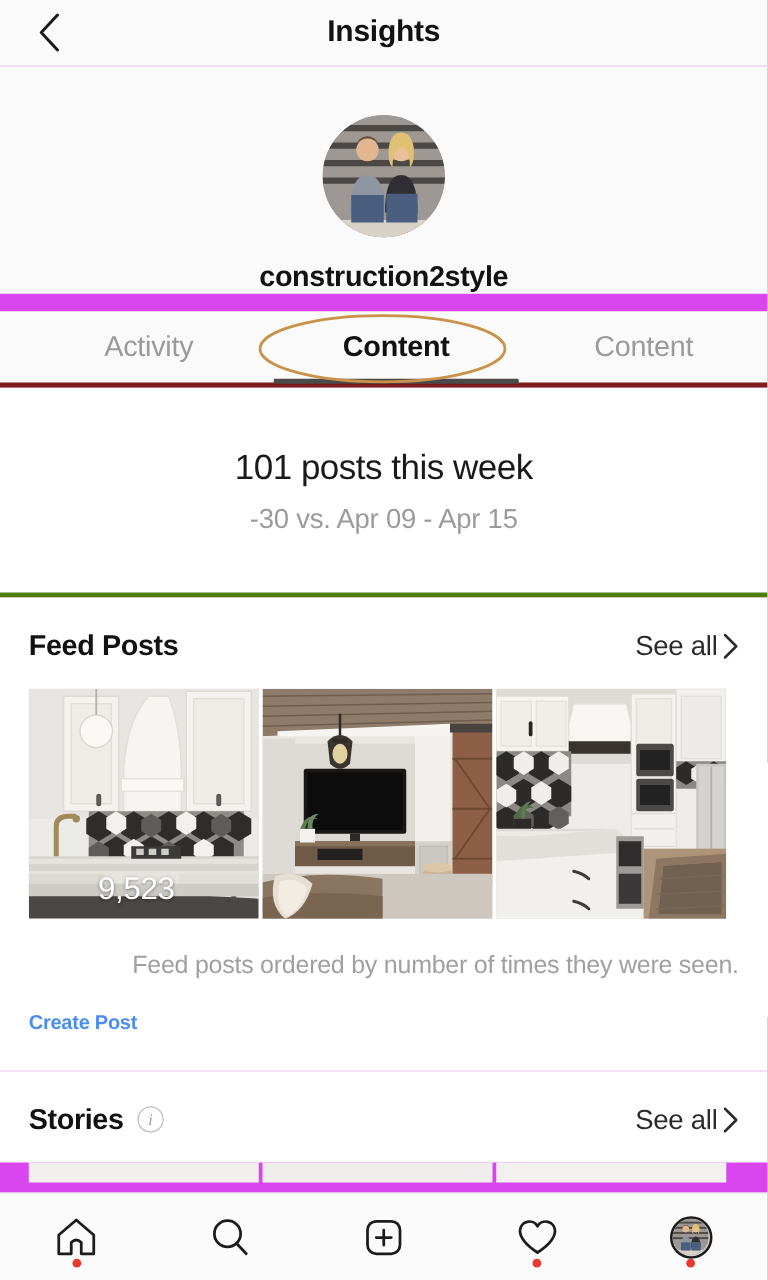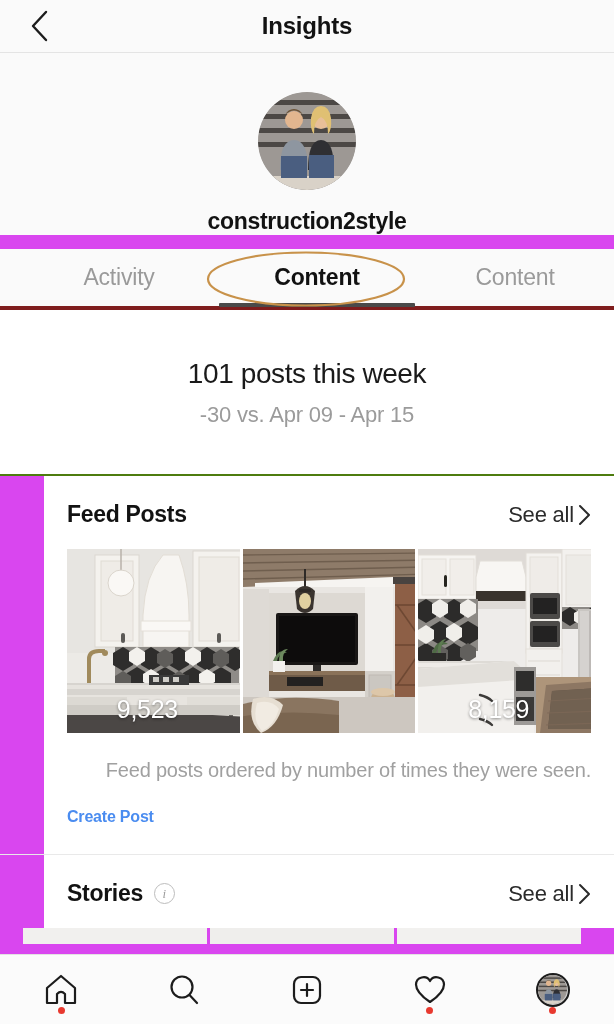--- a/index.html
+++ b/index.html
@@ -59,27 +59,27 @@
   }
   .tab-ellipse {
     position: absolute; left: 206px; top: 2px; width: 200px; height: 56px;
     pointer-events: none;
   }
 
   
   .summary {
     background: #ffffff; text-align: center;
     padding-top: 48px; padding-bottom: 46px;
-    border-bottom: 2px solid #4d7c0f;
+    border-bottom: 4px solid #4d7c0f;
   }
   .summary-title { font-size: 28px; color: #1a1a1a; letter-spacing: -0.4px; }
   .summary-sub { margin-top: 12px; font-size: 22px; color: #9b9b9b; letter-spacing: -0.2px; }
 
   
-  .section { background: #ffffff; padding: 0 23px; margin-left: 44px; }
+  .section { background: #ffffff; padding: 0 23px; }
   .section-head {
     display: flex; align-items: center; justify-content: space-between;
     padding-top: 25px; padding-bottom: 21px;
   }
   .section-title-wrap { display: flex; align-items: center; gap: 11px; }
   .section-title { font-size: 23px; font-weight: bold; color: #121212; letter-spacing: -0.3px; }
   .info-icon {
     width: 21px; height: 21px; border-radius: 50%; border: 1.3px solid #bdbdbd;
     display: flex; align-items: center; justify-content: center;
     font-size: 13px; color: #9e9e9e; font-style: italic; cursor: pointer;
@@ -433,21 +433,20 @@
 
           <path d="M128 136 L184 132 L184 184 L122 184 Z" fill="#8d7763"></path>
           <path d="M134 142 L180 139 L180 180 L130 180 Z" fill="#9a８471" opacity="0.6"></path>
           <path d="M134 142 L180 139 L180 180 L130 180 Z" fill="#a08a75" opacity="0.55"></path>
           <g stroke="#7d6857" stroke-width="1.2" opacity="0.8">
             <line x1="130" y1="152" x2="182" y2="149"></line>
             <line x1="129" y1="164" x2="182" y2="162"></line>
             <line x1="128" y1="176" x2="182" y2="174"></line>
           </g>
         </svg>
-        <div class="post-count">8,159</div>
       </div>
     </div>
 
     <div class="caption">Feed posts ordered by number of times they were seen.</div>
     <div class="create-link">Create Post</div>
   </div>
 
   <div class="divider"></div>
 
   <div class="section">

